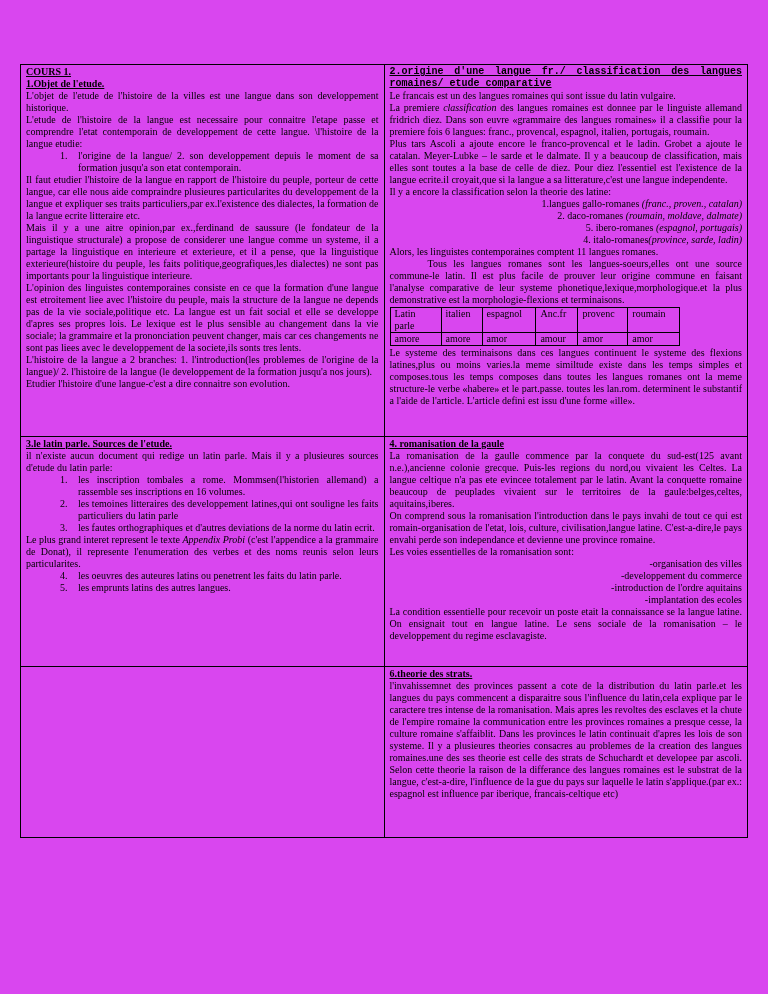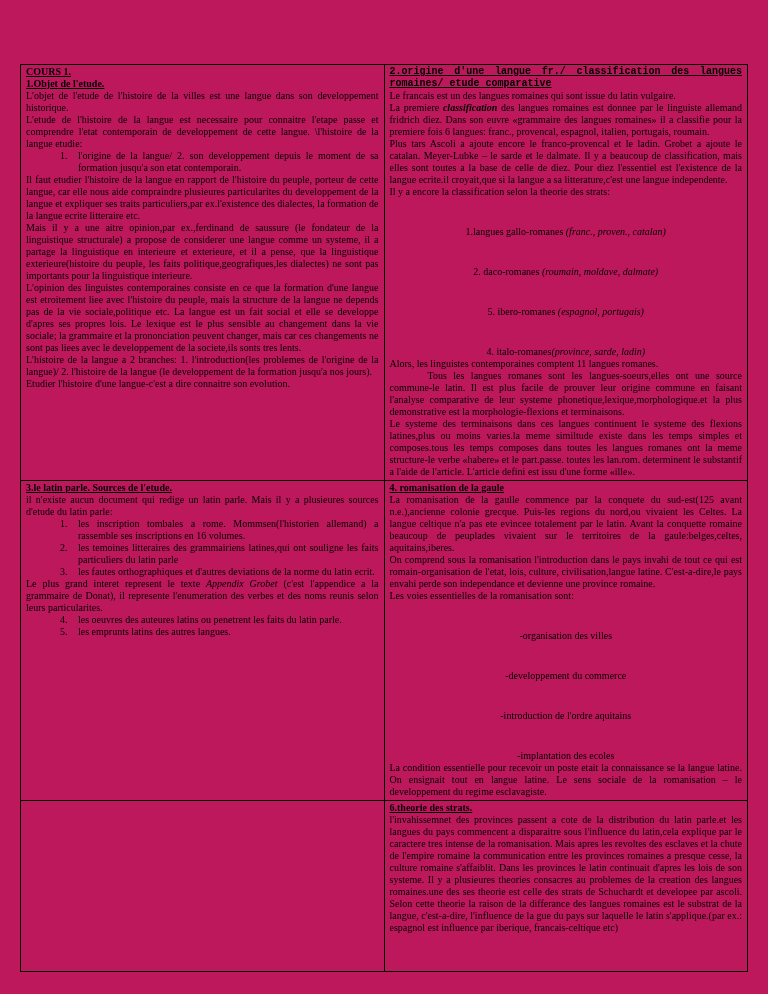--- a/index.html
+++ b/index.html
@@ -1,41 +1,41 @@
 <!DOCTYPE html>
 <html><head>
 <meta charset="utf-8">
 <style>
   html,body{margin:0;padding:0;background:#e8e8e8;}
   .page{
-    position:relative;width:768px;height:994px;background:#be185d;
+    position:relative;width:768px;height:994px;background:#d946ef;
     font-family:"Liberation Serif", serif;color:#000;margin:0 auto;
     overflow:hidden;
   }
   table.doc{
     position:absolute;left:20px;top:64px;width:728px;
     border-collapse:collapse;table-layout:fixed;
   }
   table.doc td.cell{
     border:1px solid #000;vertical-align:top;
     padding:1px 5px 2px 5px;
     font-size:10px;line-height:12px;
   }
   tr.row1 td.cell{height:368px;}
   tr.row2 td.cell{height:226px;}
   tr.row3 td.cell{height:167px;}
   .h{font-weight:bold;text-decoration:underline;}
   .h-just{text-align:justify;font-family:Liberation Mono, monospace;}
   p{margin:0;text-align:justify;}
-  .line{text-align:center;margin-top:28px;}
+  .line{text-align:right;}
   .indent-first{text-indent:38px;}
   .li{display:flex;padding-left:34px;}
   .li .marker{flex:none;width:18px;}
   .li .li-text{flex:1;text-align:justify;}
-  .bi{font-weight:bold;font-style:italic;}
+  .bi{font-weight:normal;font-style:italic;}
   .it{font-style:italic;}
   table.inner{
     border-collapse:collapse;margin:1px 0 1px 0;width:290px;
   }
   table.inner td{
     border:1px solid #000;padding:0 4px;font-size:10px;line-height:12px;
     vertical-align:top;
   }
   table.inner td.c0{width:42px;}
 </style>
@@ -66,49 +66,69 @@
         <p>L'opinion des linguistes contemporaines consiste en ce que la formation d'une langue est etroitement liee avec l'histoire du peuple, mais la structure de la langue ne depends pas de la vie sociale,politique etc. La langue est un fait social et elle se developpe d'apres ses propres lois. Le lexique est le plus sensible au changement dans la vie sociale; la grammaire et la prononciation peuvent changer, mais car ces changements ne sont pas liees avec le developpement de la societe,ils sonts tres lents.</p>
         <p>L'histoire de la langue a 2 branches: 1. l'introduction(les problemes de l'origine de la langue)/ 2. l'histoire de la langue (le developpement de la formation jusqu'a nos jours).</p>
         <p>Etudier l'histoire d'une langue-c'est a dire connaitre son evolution.</p>
       </td>
 
       <td class="cell">
         <div class="h h-just">2.origine d'une langue fr./ classification des langues romaines/ etude comparative</div>
         <p>Le francais est un des langues romaines qui sont issue du latin vulgaire.</p>
         <p><span>La premiere </span><span class="bi">classification</span><span> des langues romaines est donnee par le linguiste allemand fridrich diez. Dans son euvre «grammaire des langues romaines» il a classifie pour la premiere fois 6 langues: franc., provencal, espagnol, italien, portugais, roumain.</span></p>
         <p>Plus tars Ascoli a ajoute encore le franco-provencal et le ladin. Grobet a ajoute le catalan. Meyer-Lubke – le sarde et le dalmate. Il y a beaucoup de classification, mais elles sont toutes a la base de celle de diez. Pour diez l'essentiel est l'existence de la langue ecrite.il croyait,que si la langue a sa litterature,c'est une langue independente.</p>
-        <p>Il y a encore la classification selon la theorie des strats:</p>
+        <p>Il y a encore la classification selon la theorie des latine:</p>
         <div class="line"><span>1.langues gallo-romanes </span><span class="it">(franc., proven., catalan)</span></div>
         <div class="line"><span>2. daco-romanes </span><span class="it">(roumain, moldave, dalmate)</span></div>
         <div class="line"><span>5. ibero-romanes </span><span class="it">(espagnol, portugais)</span></div>
         <div class="line"><span>4. italo-romanes</span><span class="it">(province, sarde, ladin)</span></div>
         <p>Alors, les linguistes contemporaines comptent 11 langues romanes.</p>
         <p class="indent-first">Tous les langues romanes sont les langues-soeurs,elles ont une source commune-le latin. Il est plus facile de prouver leur origine commune en faisant l'analyse comparative de leur systeme phonetique,lexique,morphologique.et la plus demonstrative est la morphologie-flexions et terminaisons.</p>
+        <table class="inner">
+          <tbody>
+                <tr>
+            <td class="c0">Latin parle</td>
+            <td>italien</td>
+            <td>espagnol</td>
+            <td>Anc.fr</td>
+            <td>provenc</td>
+            <td>roumain</td>
+          </tr>
+          <tr>
+            <td class="c0">amore</td>
+            <td>amore</td>
+            <td>amor</td>
+            <td>amour</td>
+            <td>amor</td>
+            <td>amor</td>
+          </tr>
+        </tbody>
+            </table>
         <p>Le systeme des terminaisons dans ces langues continuent le systeme des flexions latines,plus ou moins varies.la meme similtude existe dans les temps simples et composes.tous les temps composes dans toutes les langues romanes ont la meme structure-le verbe «habere» et le part.passe. toutes les lan.rom. determinent le substantif a l'aide de l'article. L'article defini est issu d'une forme «ille».</p>
       </td>
     </tr>
 
     <tr class="row2">
 
       <td class="cell">
         <div class="h">3.le latin parle. Sources de l'etude.</div>
         <p>il n'existe aucun document qui redige un latin parle. Mais il y a plusieures sources d'etude du latin parle:</p>
         <div class="li">
           <span class="marker">1.</span>
           <span class="li-text">les inscription tombales a rome. Mommsen(l'historien allemand) a rassemble ses inscriptions en 16 volumes.</span>
         </div>
         <div class="li">
           <span class="marker">2.</span>
-          <span class="li-text">les temoines litteraires des grammairiens latines,qui ont souligne les faits particuliers du latin parle</span>
+          <span class="li-text">les temoines litteraires des developpement latines,qui ont souligne les faits particuliers du latin parle</span>
         </div>
         <div class="li">
           <span class="marker">3.</span>
           <span class="li-text">les fautes orthographiques et d'autres deviations de la norme du latin ecrit.</span>
         </div>
-        <p><span>Le plus grand interet represent le texte </span><span class="it">Appendix Grobet</span><span> (c'est l'appendice a la grammaire de Donat), il represente l'enumeration des verbes et des noms reunis selon leurs particularites.</span></p>
+        <p><span>Le plus grand interet represent le texte </span><span class="it">Appendix Probi</span><span> (c'est l'appendice a la grammaire de Donat), il represente l'enumeration des verbes et des noms reunis selon leurs particularites.</span></p>
         <div class="li">
           <span class="marker">4.</span>
           <span class="li-text">les oeuvres des auteures latins ou penetrent les faits du latin parle.</span>
         </div>
         <div class="li">
           <span class="marker">5.</span>
           <span class="li-text">les emprunts latins des autres langues.</span>
         </div>
       </td>
 

